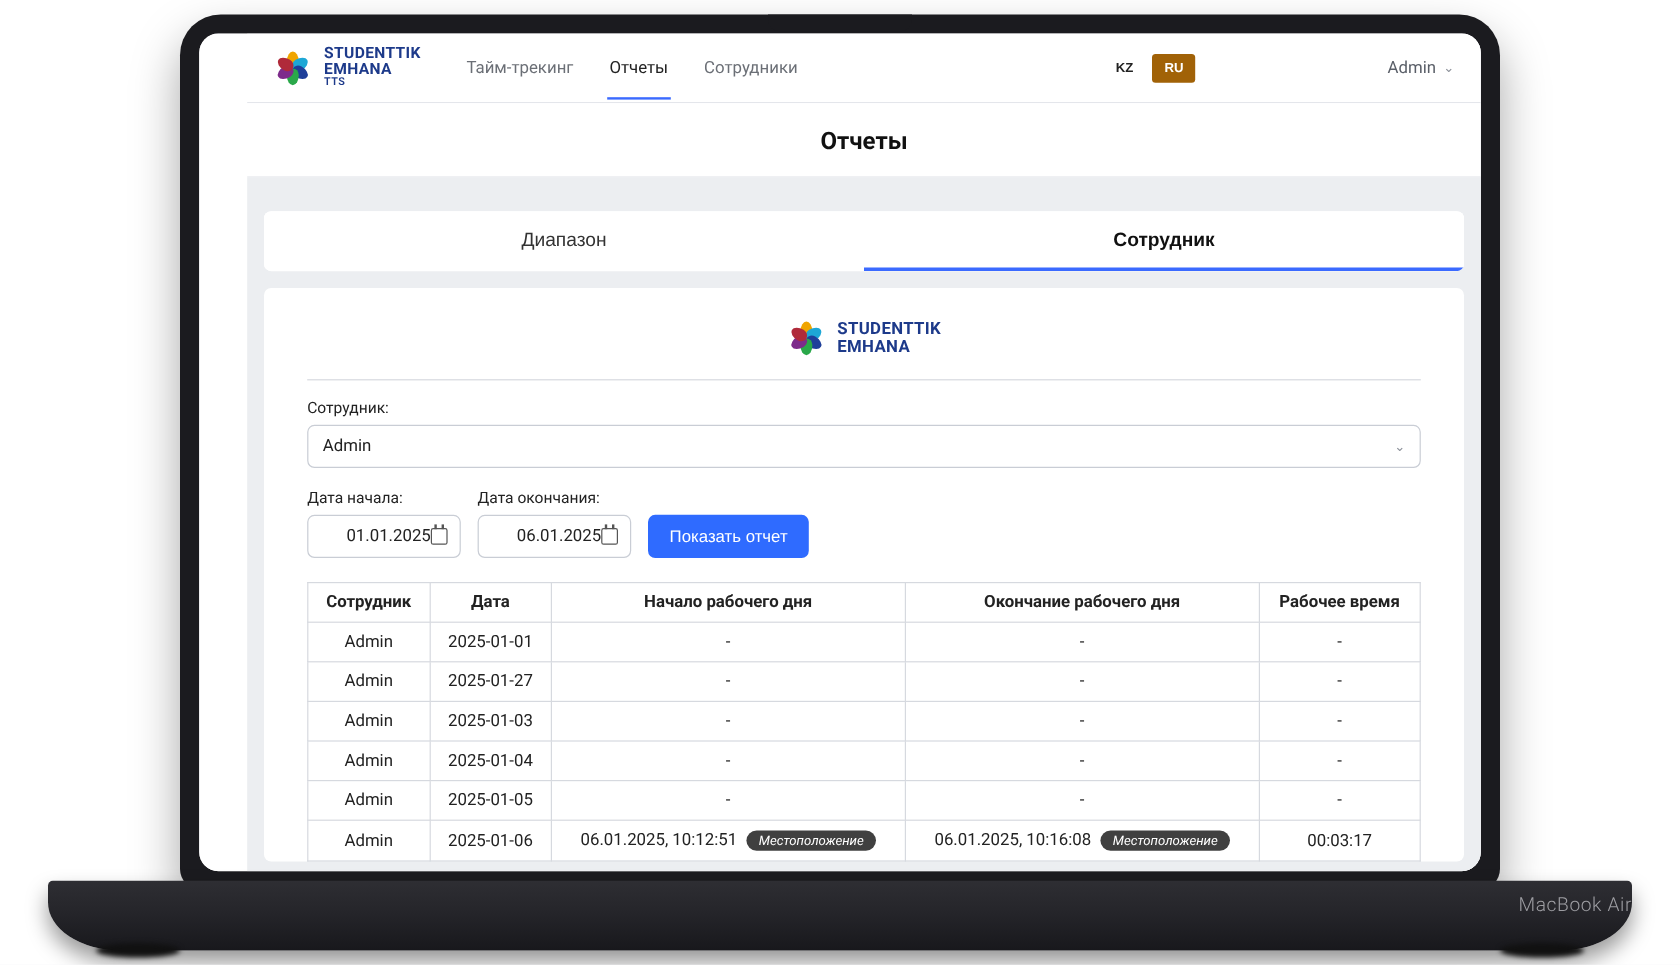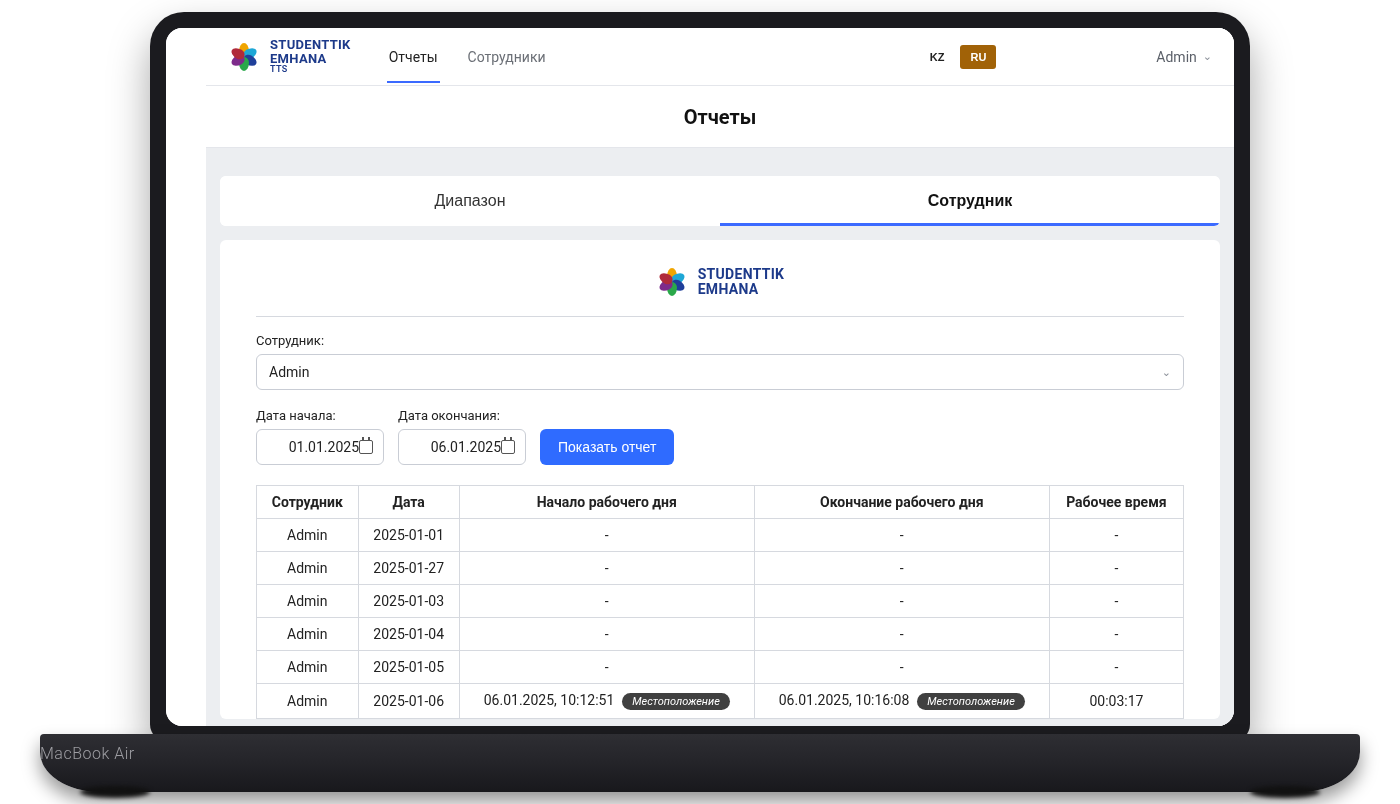--- a/index.html
+++ b/index.html
@@ -50,21 +50,21 @@
     position: absolute;
     bottom: 0;
     left: 0;
     width: 1320px;
     height: 58px;
     background: linear-gradient(#2e2e33 0%, #25252a 45%, #18181c 100%);
     border-radius: 4px 4px 60px 60px / 4px 4px 40px 40px;
     box-shadow: 0 10px 18px rgba(0,0,0,.4);
     display: flex;
     align-items: flex-start;
-    justify-content: flex-start;
+    justify-content: flex-end;
   }
   .deck-label {
     margin-top: 10px;
     color: #9d9da2;
     font-size: 16px;
     font-weight: 300;
     letter-spacing: .5px;
   }
   .deck::before, .deck::after {
     content: "";
@@ -303,20 +303,21 @@
                 <div class="petal p6"></div>
             </div>
             <div class="brand-text">
               <div class="line1">STUDENTTIK</div>
               <div class="line2">EMHANA</div>
               <div class="tts">TTS</div>
             </div>
           </div>
 
           <nav class="main-nav">
+              <a>Тайм-трекинг</a>
               <a class="active">Отчеты</a>
               <a>Сотрудники</a>
             </nav>
 
           <div class="spacer"></div>
 
           <div class="lang">
               <button>KZ</button>
               <button class="active">RU</button>
             </div>

